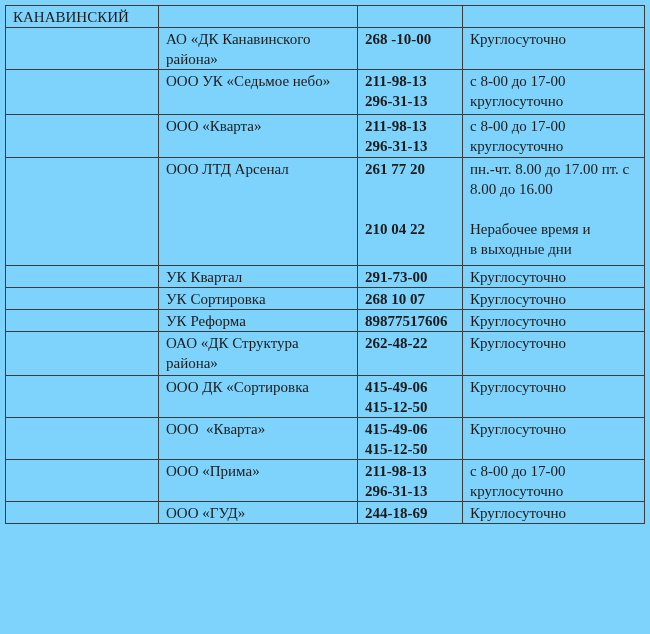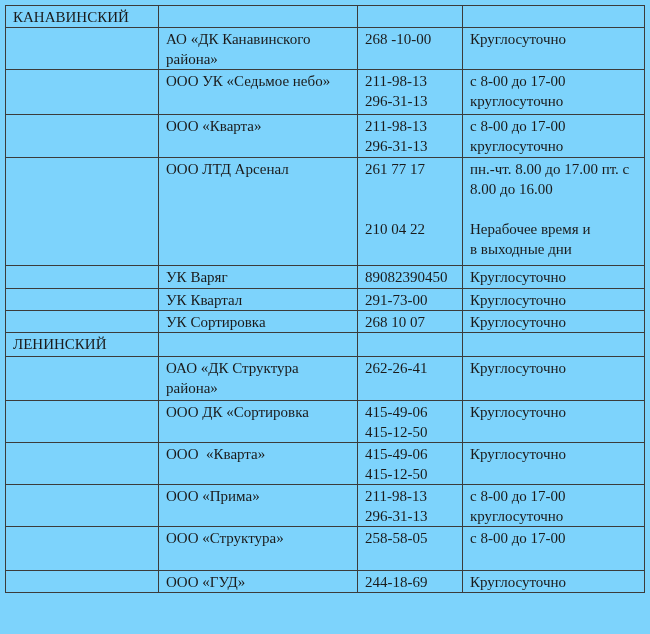--- a/index.html
+++ b/index.html
@@ -22,21 +22,21 @@
     border: 1px solid #3b3b3b;
     vertical-align: top;
     white-space: pre-wrap;
     overflow: hidden;
     font-size: 15px;
     line-height: 20px;
     padding: 1px 8px 0 7px;
   }
   td.c-district { padding-left: 5px; }
   td.c-org      { }
-  td.c-phone    { font-weight: normal; padding-right: 4px; }
+  td.c-phone    { font-weight: bold; padding-right: 4px; }
   td.c-hours    { font-size: 14px; padding-right: 4px; margin-top: 36px; }
 </style>
 </head>
 <body>
 
 <div class="page">
   <table class="doc-table">
     <colgroup>
       <col style="width:153px">
       <col style="width:199px">
@@ -69,59 +69,53 @@
         <td class="c-district"></td>
         <td class="c-org">ООО «Кварта»</td>
         <td class="c-phone">211-98-13
 296-31-13</td>
         <td class="c-hours">с 8-00 до 17-00
 круглосуточно</td>
       </tr>
       <tr style="height:108px">
         <td class="c-district"></td>
         <td class="c-org">ООО ЛТД Арсенал</td>
-        <td class="c-phone">261 77 17
+        <td class="c-phone">261 77 20
 
 
 210 04 22</td>
         <td class="c-hours">пн.-чт. 8.00 до 17.00 пт. с
 8.00 до 16.00
 
 Нерабочее время и
 в выходные дни</td>
-      </tr>
-      <tr style="height:23px">
-        <td class="c-district"></td>
-        <td class="c-org">УК Варяг</td>
-        <td class="c-phone">89082390450</td>
-        <td class="c-hours">Круглосуточно</td>
       </tr>
       <tr style="height:22px">
         <td class="c-district"></td>
         <td class="c-org">УК Квартал</td>
         <td class="c-phone">291-73-00</td>
         <td class="c-hours">Круглосуточно</td>
       </tr>
       <tr style="height:20px">
         <td class="c-district"></td>
         <td class="c-org">УК Сортировка</td>
         <td class="c-phone">268 10 07</td>
         <td class="c-hours">Круглосуточно</td>
       </tr>
-      <tr style="height:24px">
-        <td class="c-district">ЛЕНИНСКИЙ</td>
-        <td class="c-org"></td>
-        <td class="c-phone"></td>
-        <td class="c-hours"></td>
+      <tr style="height:22px">
+        <td class="c-district"></td>
+        <td class="c-org">УК Реформа</td>
+        <td class="c-phone">89877517606</td>
+        <td class="c-hours">Круглосуточно</td>
       </tr>
       <tr style="height:44px">
         <td class="c-district"></td>
         <td class="c-org">ОАО «ДК Структура
 района»</td>
-        <td class="c-phone">262-26-41</td>
+        <td class="c-phone">262-48-22</td>
         <td class="c-hours">Круглосуточно</td>
       </tr>
       <tr style="height:42px">
         <td class="c-district"></td>
         <td class="c-org">ООО ДК «Сортировка</td>
         <td class="c-phone">415-49-06
 415-12-50</td>
         <td class="c-hours">Круглосуточно</td>
       </tr>
       <tr style="height:41px">
@@ -132,26 +126,20 @@
         <td class="c-hours">Круглосуточно</td>
       </tr>
       <tr style="height:40px">
         <td class="c-district"></td>
         <td class="c-org">ООО «Прима»</td>
         <td class="c-phone">211-98-13
 296-31-13</td>
         <td class="c-hours">с 8-00 до 17-00
 круглосуточно</td>
       </tr>
-      <tr style="height:44px">
-        <td class="c-district"></td>
-        <td class="c-org">ООО «Структура»</td>
-        <td class="c-phone">258-58-05</td>
-        <td class="c-hours">с 8-00 до 17-00</td>
-      </tr>
       <tr style="height:21px">
         <td class="c-district"></td>
         <td class="c-org">ООО «ГУД»</td>
         <td class="c-phone">244-18-69</td>
         <td class="c-hours">Круглосуточно</td>
       </tr>
 
     </tbody>
   </table>
 </div>

